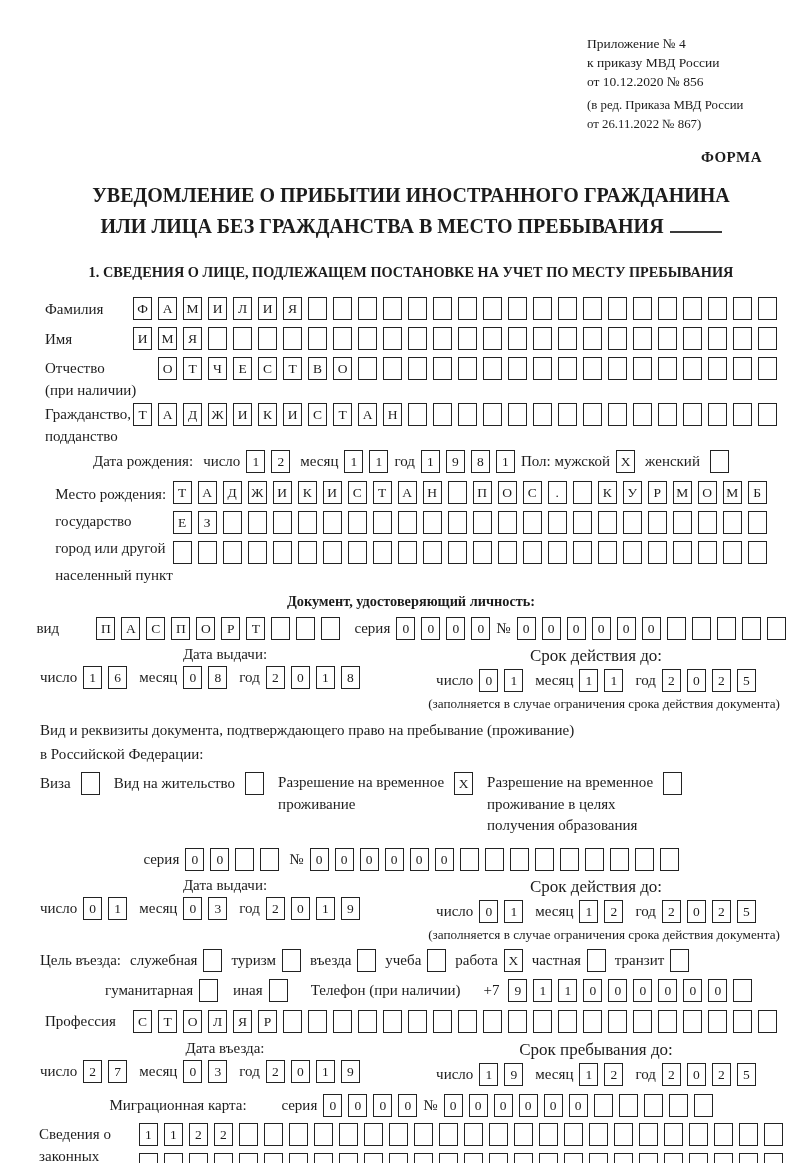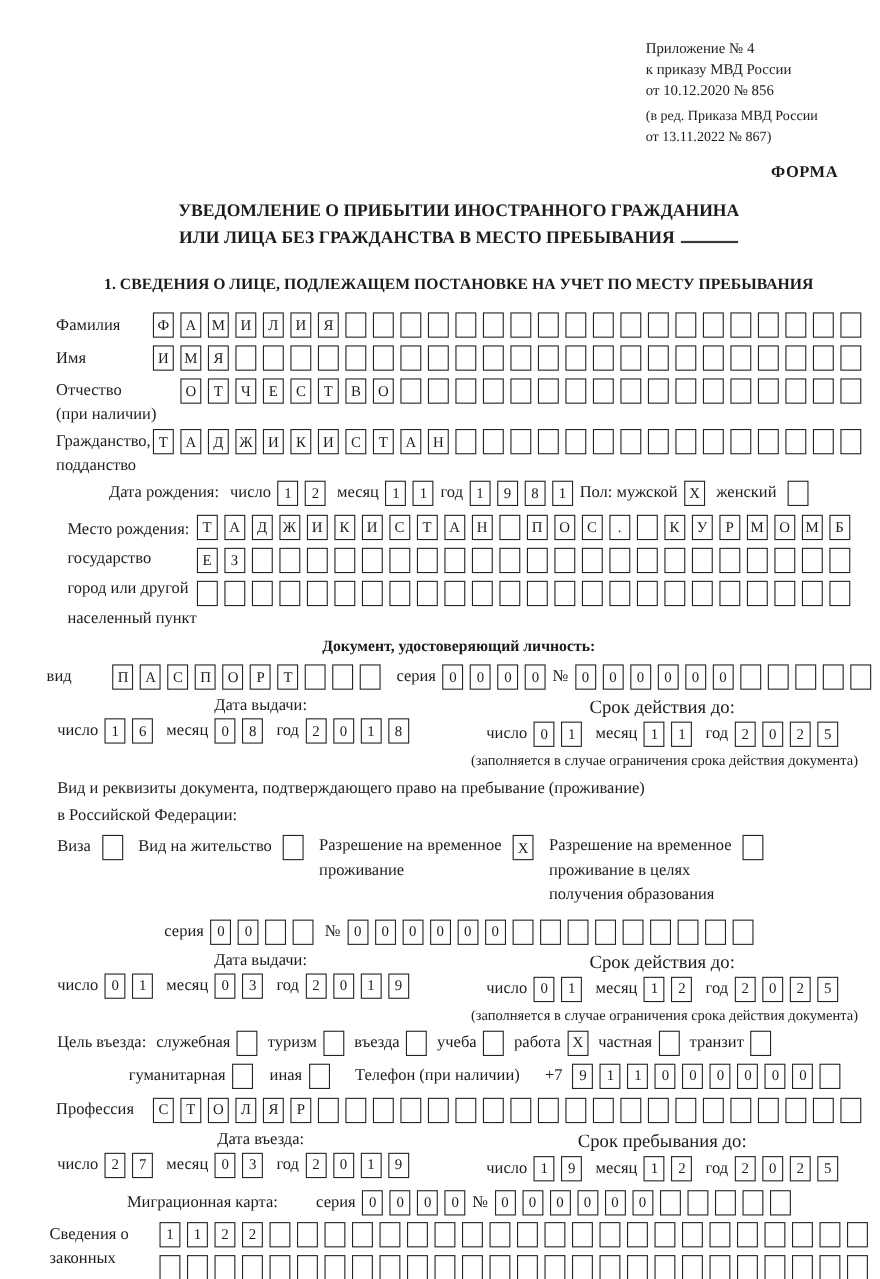--- a/index.html
+++ b/index.html
@@ -1,26 +1,26 @@
 <!DOCTYPE html>
 <html><head>
 <meta charset="utf-8">
 <style>
   * { margin:0; padding:0; box-sizing:border-box; }
   html,body { width:800px; height:1163px; background:#ffffff; overflow:hidden;
     font-family:"Liberation Serif", serif; color:#1c1c1c; }
-  .page { width:800px; height:1163px; padding:34px 18px 0 52px; }
+  .page { width:800px; height:1163px; padding:34px 18px 0 40px; }
 
   
   .annex { margin-left:auto; width:195px; font-size:13.5px; line-height:1.42; }
   .annex-note { margin-top:5px; font-size:12.8px; line-height:1.42; }
   .forma { text-align:right; padding-right:20px; font-weight:bold; font-size:15px;
     margin-top:16px; letter-spacing:0.5px; }
 
-  .title { text-align:center; font-weight:bold; font-size:16px; line-height:1.55;
+  .title { text-align:center; font-weight:bold; font-size:20px; line-height:1.55;
     margin-top:14px; }
   .title-blank { display:inline-block; width:52px; border-bottom:2px solid #3a3a3a;
     height:12px; margin-left:6px; }
   .section-heading { text-align:center; font-weight:bold; font-size:14.3px;
     margin-top:22px; margin-bottom:16px; }
 
   
   .row { display:flex; align-items:flex-start; margin-bottom:5px;justify-content:center; }
   .lbl { font-size:15px; line-height:25px; white-space:nowrap; }
   .lbl2 { font-size:15px; line-height:22px; white-space:nowrap; }
@@ -59,21 +59,21 @@
 <body>
 
 <div class="page">
 
   <div class="annex">
     <div>Приложение № 4</div>
     <div>к приказу МВД России</div>
     <div>от 10.12.2020 № 856</div>
     <div class="annex-note">
       <div>(в ред. Приказа МВД России</div>
-      <div>от 13.11.2022 № 867)</div>
+      <div>от 26.11.2022 № 867)</div>
     </div>
   </div>
 
   <div class="forma">ФОРМА</div>
 
   <div class="title">
     <div>УВЕДОМЛЕНИЕ О ПРИБЫТИИ ИНОСТРАННОГО ГРАЖДАНИНА</div>
     <div>
       <span>ИЛИ ЛИЦА БЕЗ ГРАЖДАНСТВА В МЕСТО ПРЕБЫВАНИЯ</span><span class="title-blank"></span>
     </div>

